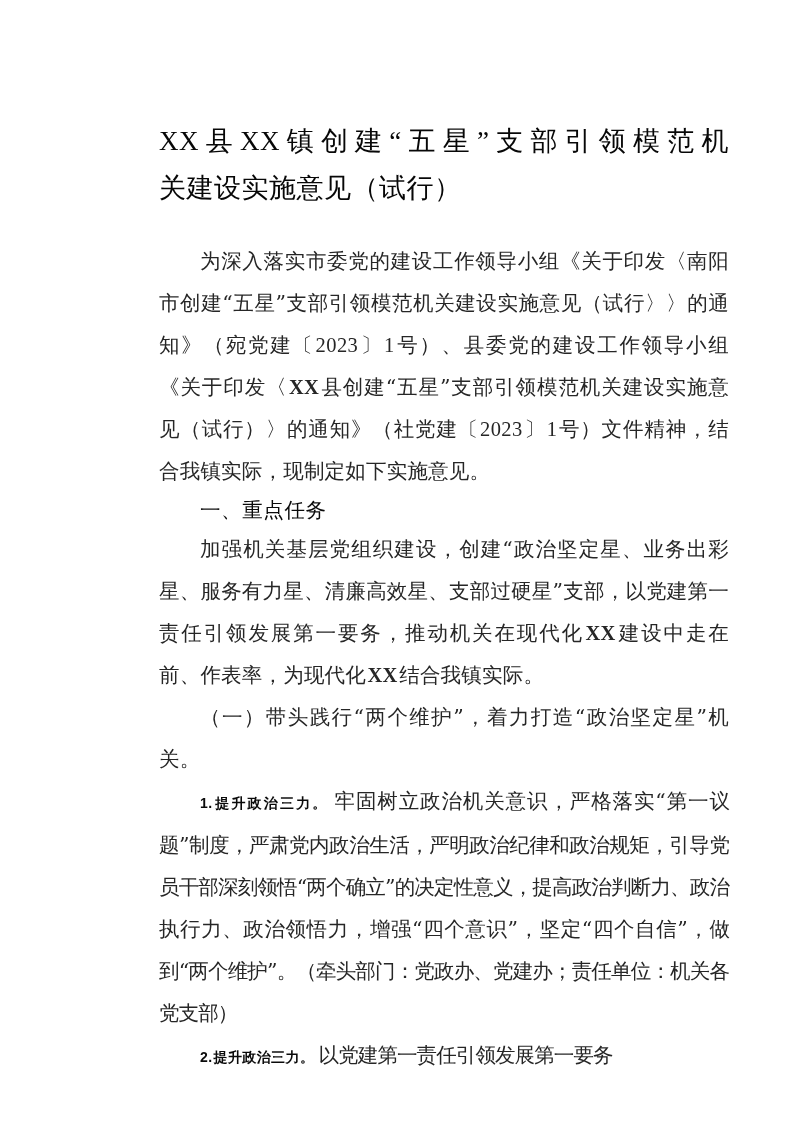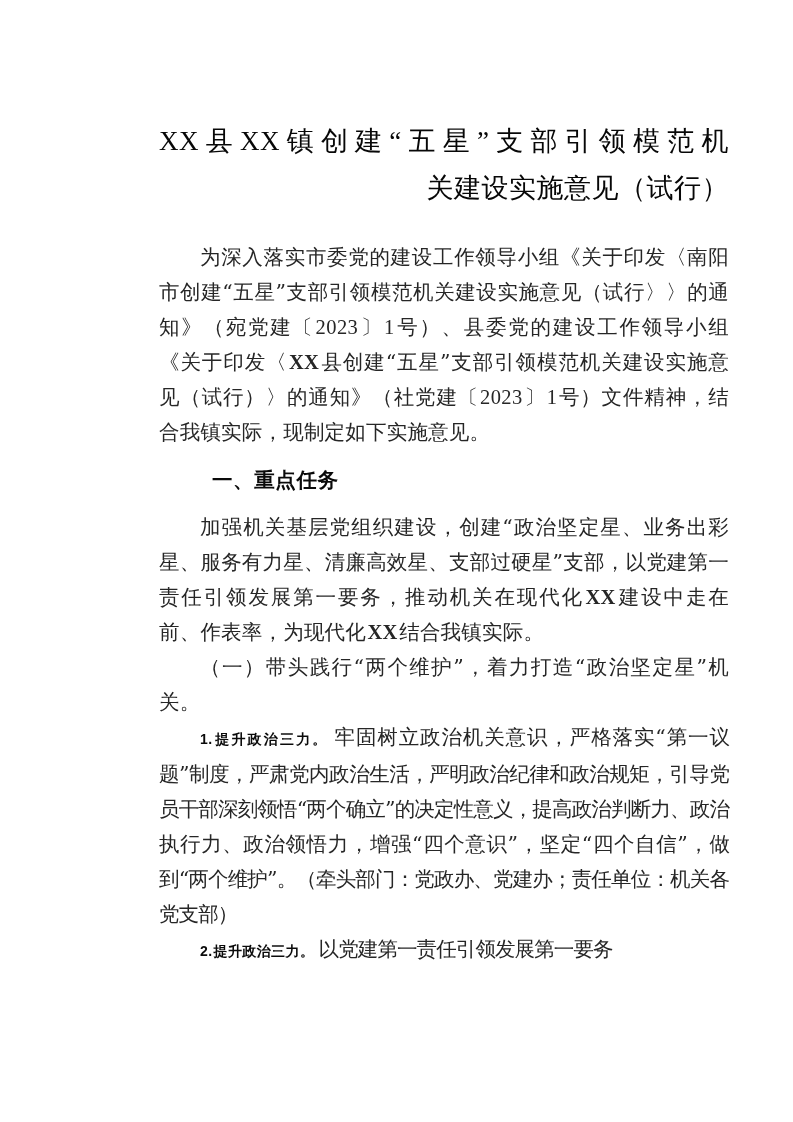--- a/index.html
+++ b/index.html
@@ -44,28 +44,28 @@
   }
   .doc-title .tline {
     display: block;
     white-space: nowrap;
   }
   .doc-title .tline.l1 {
     text-align: justify;
     text-align-last: justify;
   }
   .doc-title .tline.l2 {
-    text-align: right;
+    text-align: left;
   }
 
   
   .para {
     font-family: "DejaVu Serif", "Liberation Serif", serif;
     font-size: 20.5px;
-    line-height: 35px;
+    line-height: 42px;
     color: #262626;
     margin: 0;
     text-align: justify;
     text-align-last: left;
     text-indent: 41px;
     letter-spacing: 0.2px;
     -webkit-font-smoothing: antialiased;
   }
 
   .para.tight {
@@ -83,23 +83,23 @@
     font-family: "Liberation Serif", "DejaVu Serif", serif;
     letter-spacing: 0.4px;
     padding: 0 1px;
   }
 
   
   .heading {
     font-family: "Liberation Sans", "DejaVu Sans", sans-serif;
     font-size: 20.5px;
     line-height: 36px;
-    font-weight: 700;
+    font-weight: 400;
     color: #0a0a0a;
-    margin: 12px;
+    margin: 0;
     text-indent: 41px;
     letter-spacing: 0.6px;
   }
 
   
   .lead {
     font-family: "Liberation Sans", "DejaVu Sans", sans-serif;
     font-weight: 700;
     font-size: 14px;
     letter-spacing: 0.4px;

